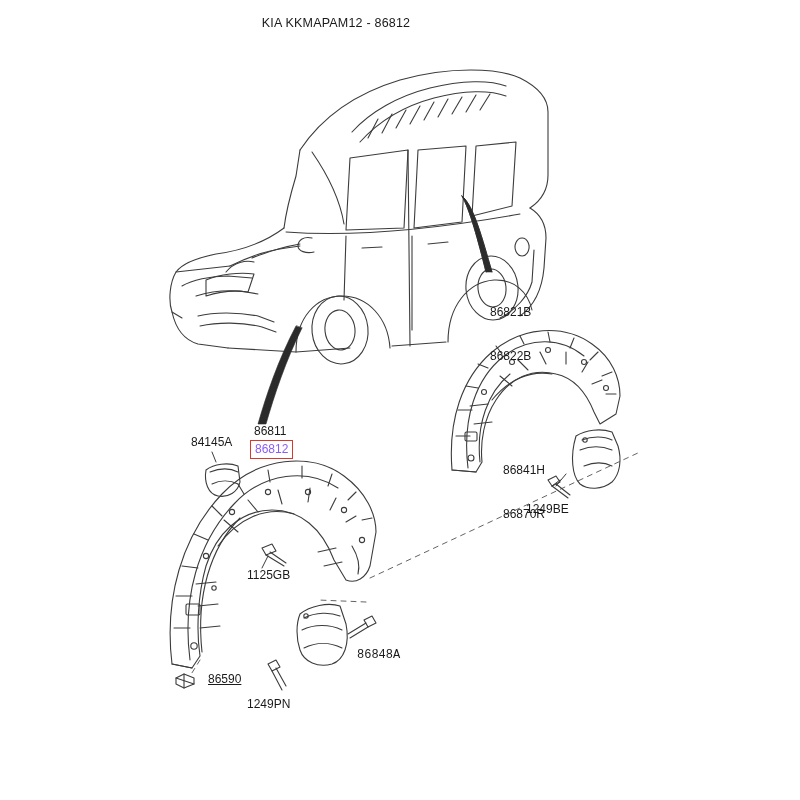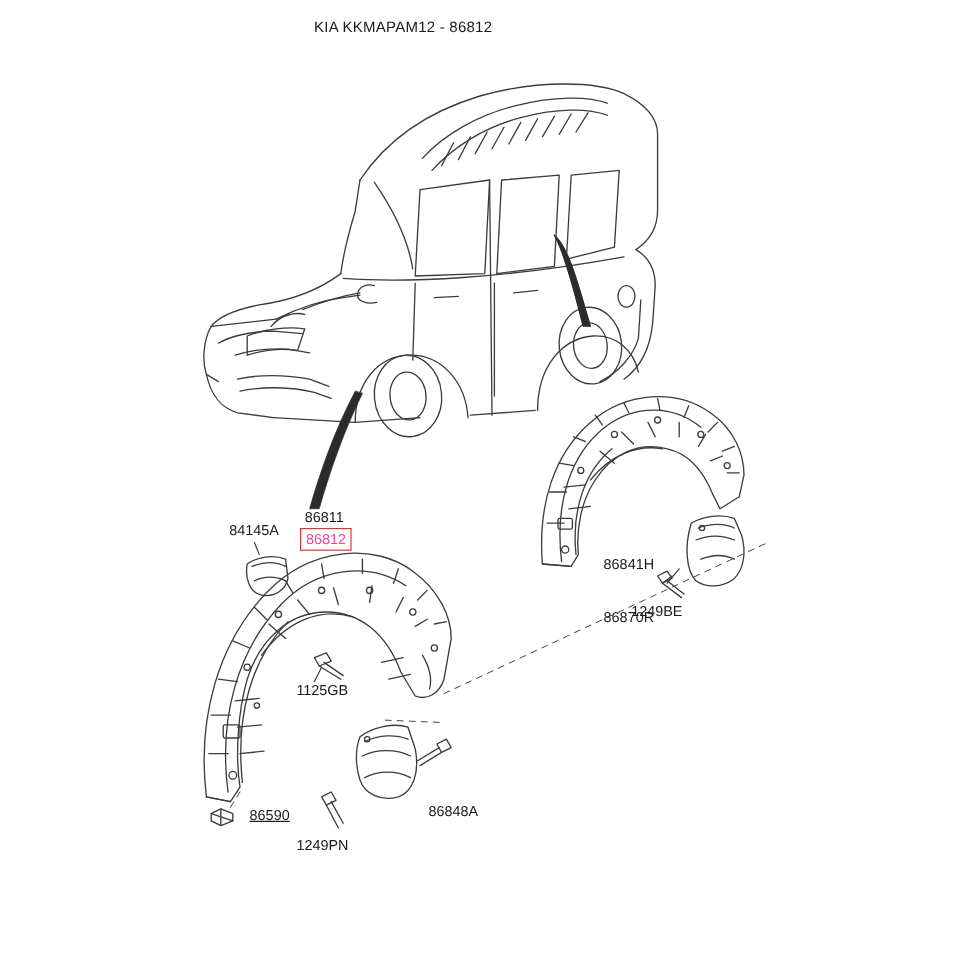--- a/index.html
+++ b/index.html
@@ -41,21 +41,21 @@
     color: #1a1a1a;
     white-space: pre;
     line-height: 14px;
   }
   .lbl.two-line {
     line-height: 14.5px;
   }
   .lbl-hi {
     position: absolute;
     font-size: 12px;
-    color: #ec4899;
+    color: #8b5cf6;
     white-space: pre;
     line-height: 14px;
     border: 1.3px solid #d8392b;
     padding: 1px 4px 2px 4px;
     background: #ffffff;
   }
 </style>
 </head>
 <body>
 
@@ -292,36 +292,40 @@
 
       <g>
         <path d="M176 678 L184 674 L194 678 L194 684 L184 688 L176 684 Z"></path>
         <path d="M184 674 L184 688"></path>
         <path d="M176 678 L194 684"></path>
       </g>
 
     </g>
   </svg>
 
+  <div class="lbl two-line" style="left:490px; top:276px;">
+    <div>86821B</div>
+    <div>86822B</div>
+  </div>
 
   <div class="lbl" style="left:191px; top:435px;text-align:right;">84145A</div>
 
   <div class="lbl" style="left:254px; top:424px;">86811</div>
 
   <div class="lbl-hi" style="left:250px; top:440px;">86812</div>
 
   <div class="lbl two-line" style="left:503px; top:434px;">
     <div>86841H</div>
     <div>86870R</div>
   </div>
 
   <div class="lbl" style="left:526px; top:502px;">1249BE</div>
 
   <div class="lbl" style="left:247px; top:568px;">1125GB</div>
 
-  <div class="lbl" style="left:357px; top:669px;">86848A</div>
+  <div class="lbl" style="left:357px; top:648px;font-family:Liberation Mono, monospace;">86848A</div>
 
   <div class="lbl" style="left:208px; top:672px;text-decoration:underline;">86590</div>
 
 
   <div class="lbl" style="left:247px; top:697px;">1249PN</div>
 
 </div>
 
 </body></html>

